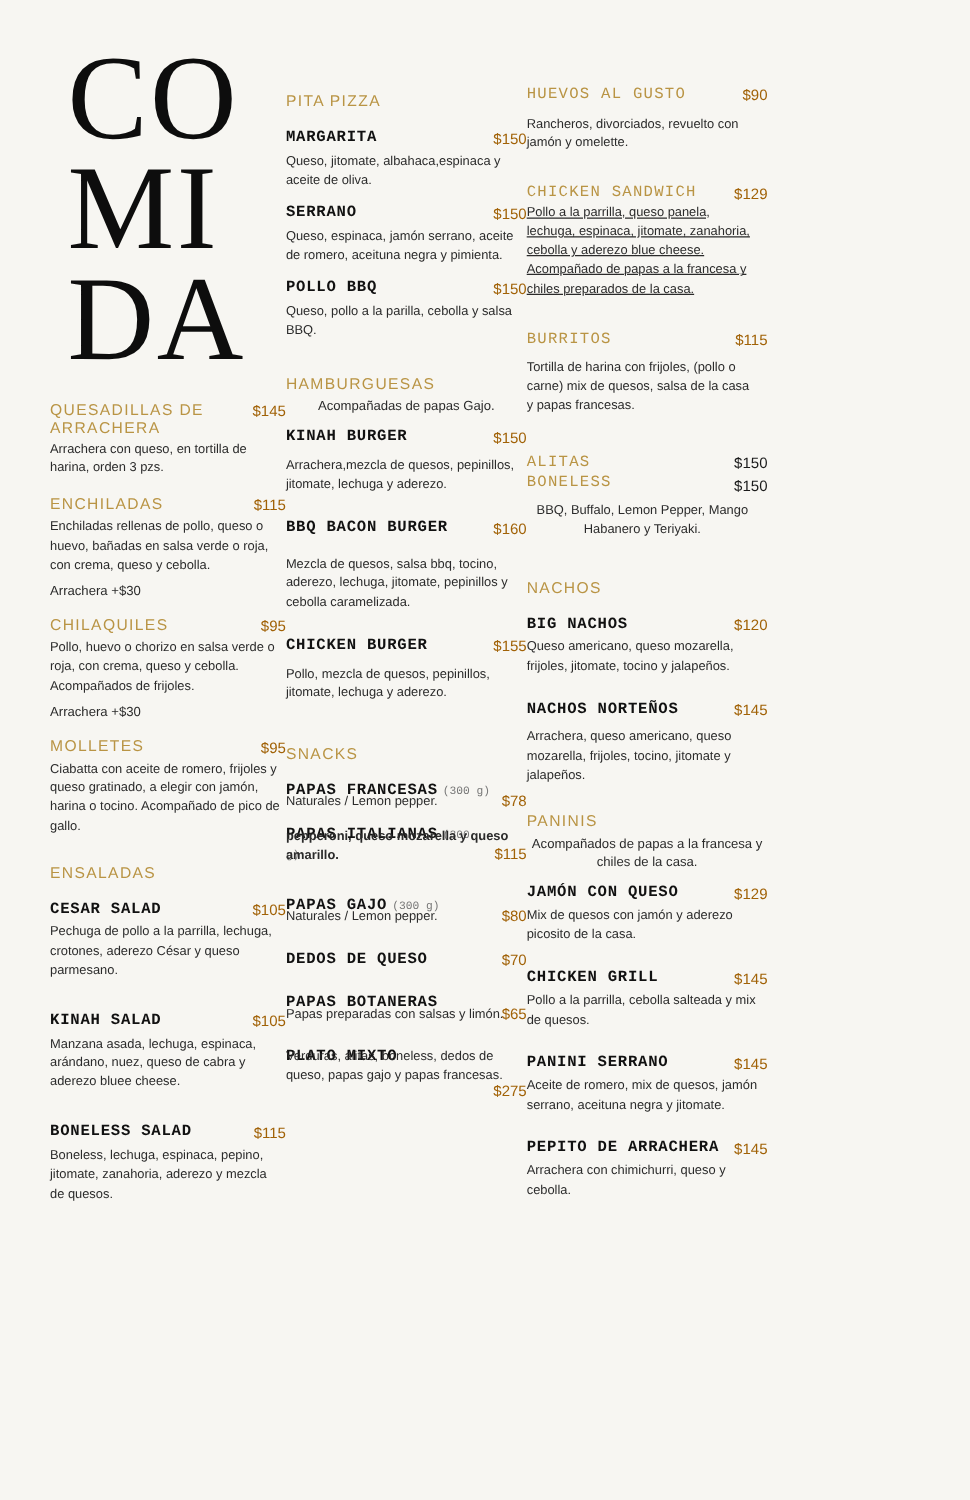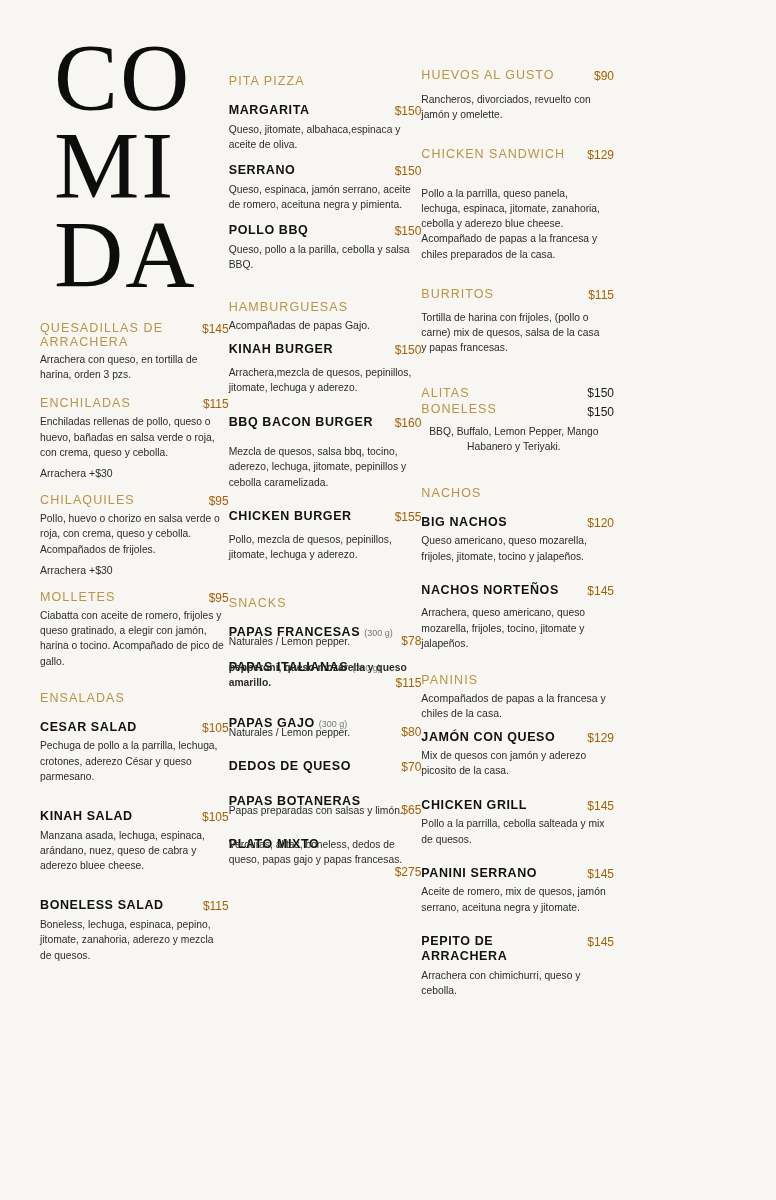--- a/index.html
+++ b/index.html
@@ -52,38 +52,40 @@
   }
   .sect.tight { margin-bottom: 4px; }
   .sect-block { margin-bottom: 14px; }
 
   .sect-note {
     font-size: 10.5px;
     line-height: 1.45;
     color: #2b2b2b;
     margin: 0 0 8px 0;
     max-width: 200px;
+    text-align: center;
   }
 
   
   .item { margin-bottom: 11px; }
   .item-head {
     display: flex;
     align-items: flex-start;
     justify-content: space-between;
     gap: 6px;
   }
   .item-name {
     font-size: 12.5px;
     letter-spacing: 0.6px;
     font-weight: 700;
     color: #111;
     text-transform: uppercase;
     line-height: 1.25;
     flex: 1 1 auto;
+    font-family: Liberation Mono, monospace;
   }
   .item-name .qty {
     font-size: 9px;
     letter-spacing: 0;
     font-weight: 400;
     color: #777;
     text-transform: none;
     margin-left: 4px;
   }
   .item-price {
@@ -338,21 +340,21 @@
         <div class="item-desc" style="margin-top:8px;">Rancheros, divorciados, revuelto con jamón y omelette.</div>
       </div>
 
       <div class="spacer-14"></div>
 
       <div class="item">
         <div class="item-head">
           <div class="item-name gold">CHICKEN SANDWICH</div>
           <div class="item-price">$129</div>
         </div>
-        <div class="item-desc" style="margin-top:23px;">Pollo a la parrilla, queso panela, lechuga, espinaca, jitomate, zanahoria, cebolla y aderezo blue cheese. Acompañado de papas a la francesa y chiles preparados de la casa.</div>
+        <div class="item-desc" style="margin-top:0;text-decoration:underline;">Pollo a la parrilla, queso panela, lechuga, espinaca, jitomate, zanahoria, cebolla y aderezo blue cheese. Acompañado de papas a la francesa y chiles preparados de la casa.</div>
       </div>
 
       <div class="spacer-14"></div>
 
       <div class="item">
         <div class="item-head">
           <div class="item-name gold">BURRITOS</div>
           <div class="item-price">$115</div>
         </div>
         <div class="item-desc" style="margin-top:7px;">Tortilla de harina con frijoles, (pollo o carne) mix de quesos, salsa de la casa y papas francesas.</div>

